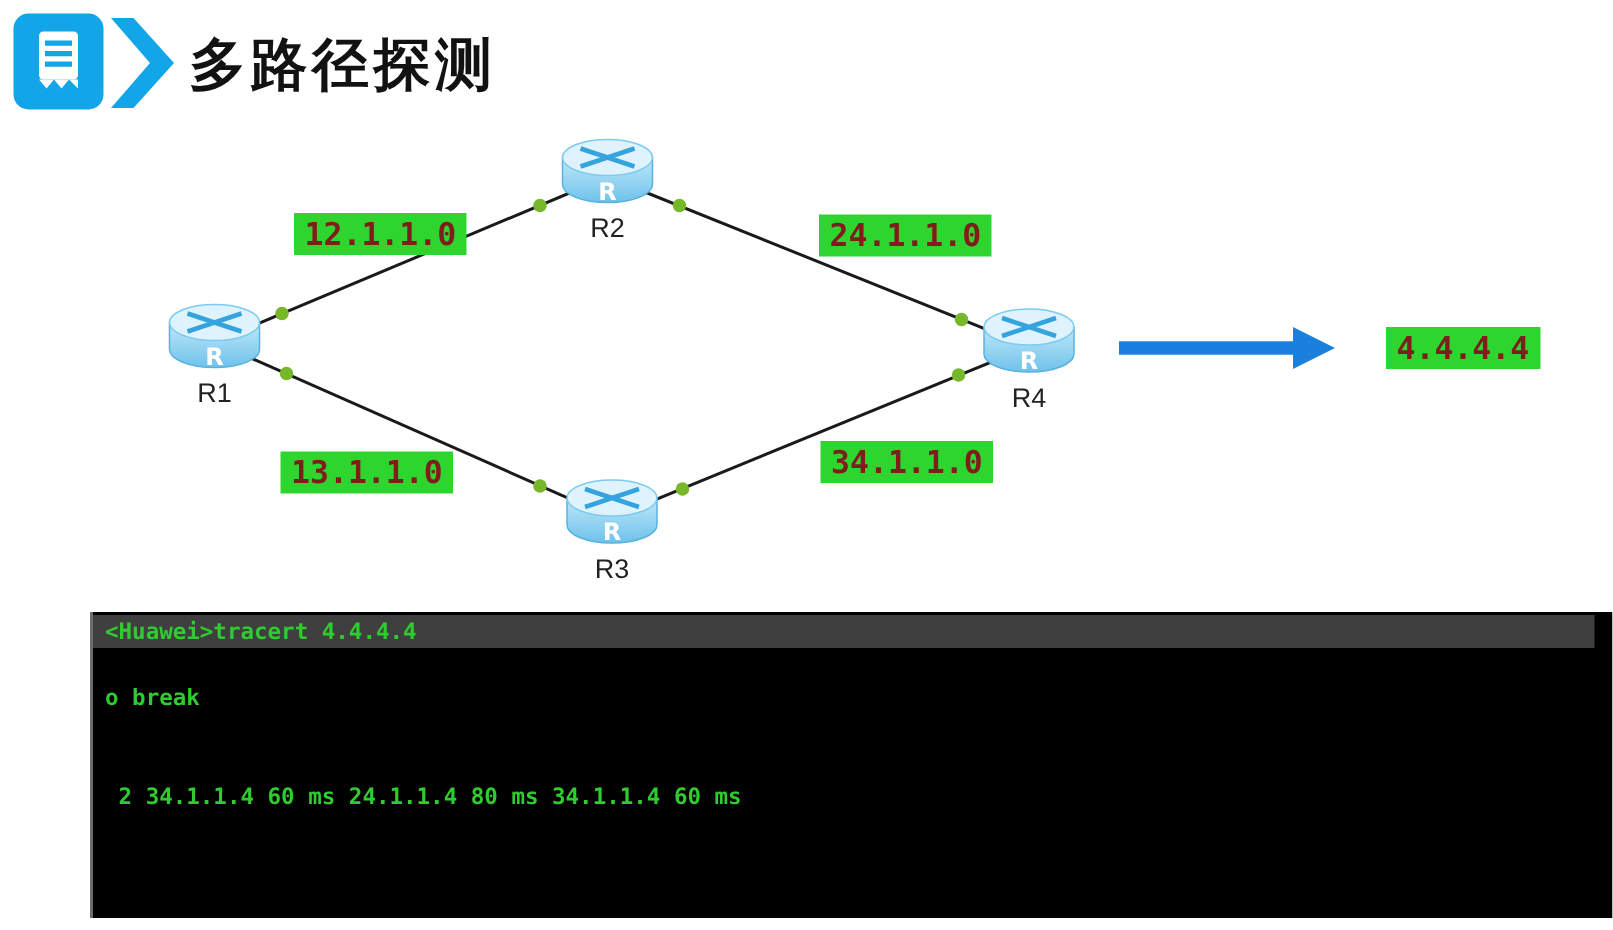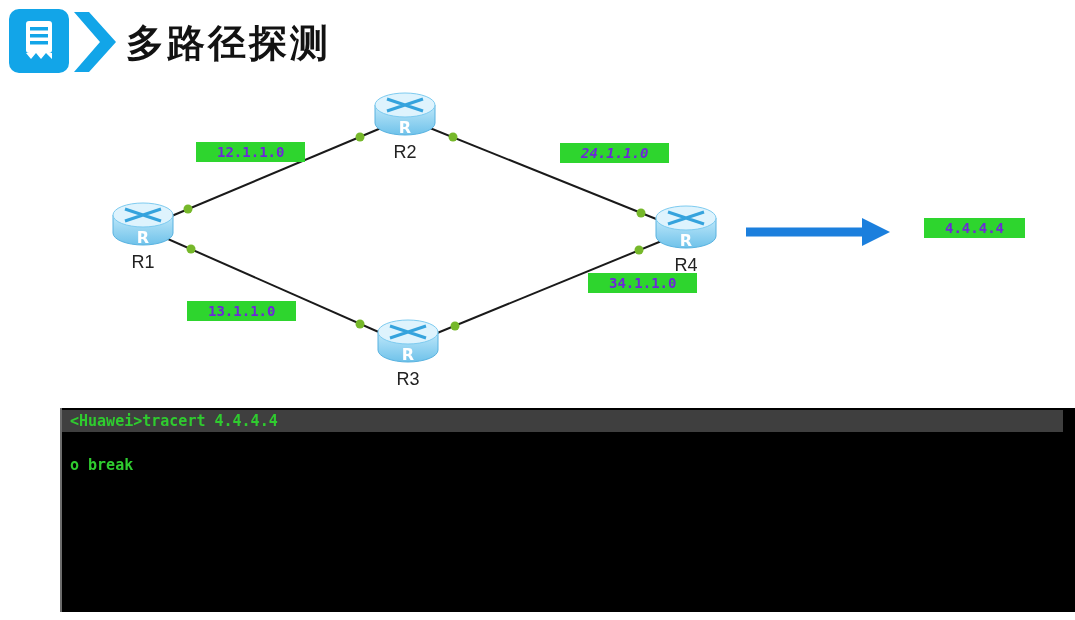--- a/index.html
+++ b/index.html
@@ -16,23 +16,23 @@
     color: #121212; letter-spacing: 3px; font-family: "DejaVu Sans", sans-serif; }
 
   
   .diagram { position: absolute; left: 0; top: 78px; width: 1075px; height: 330px; }
   .links-svg { position: absolute; left: 0; top: 0; width: 1075px; height: 330px; }
 
   .router { position: absolute; width: 70px; text-align: center; }
   .router-icon { display: block; margin: 0 auto; }
   .router-label { display: block; margin-top: 2px; font-size: 18px; color: #222; }
 
-  .subnet-label, .dest-label { position: absolute; background: #2ed52e; color: #6d28d9;
-    font-family: "DejaVu Sans Mono", "Liberation Mono", monospace; font-size: 14px; font-weight: 600;
-    padding: 2px 21px; white-space: nowrap; }
+  .subnet-label, .dest-label { position: absolute; background: #2ed52e; color: #7f1d1d;
+    font-family: "DejaVu Sans Mono", "Liberation Mono", monospace; font-size: 21px; font-weight: 600;
+    padding: 2px 7px; white-space: nowrap; }
 
   
   .terminal { position: absolute; left: 60px; top: 408px; width: 1015px; height: 204px;
     background: #000; border-left: 2px solid #6c6c6c; padding: 2px 12px 0 0; }
   .tline { font-family: "DejaVu Sans Mono", "Liberation Mono", monospace; font-size: 15px;
     font-weight: bold; color: #2fcc2f; white-space: pre; line-height: 22px; min-height: 22px;
     padding-left: 8px; }
   .tline.hl { background: #3f3f3f; }
 </style>
 </head>
@@ -138,28 +138,29 @@
           </defs>
         <path d="M3,15 v18 a30,12 0 0 0 60,0 v-18 z" fill="url(#rg4)" stroke="#58b2e0"></path>
         <ellipse cx="33" cy="15" rx="30" ry="12" fill="#def3fd" stroke="#7dcbf0"></ellipse>
         <path d="M15,9 L51,21 M51,9 L15,21" stroke="#35a3dd" stroke-width="3" fill="none"></path>
         <text x="33" y="43" text-anchor="middle" font-size="16" font-weight="bold" fill="#ffffff" font-family="DejaVu Sans, sans-serif">R</text>
       </svg>
       <span class="router-label">R4</span>
     </div>
 
     <div class="subnet-label" style="left:196px; top:64px;">12.1.1.0</div>
-    <div class="subnet-label" style="left:560px; top:65px;font-style:italic;">24.1.1.0</div>
+    <div class="subnet-label" style="left:546px; top:65px;">24.1.1.0</div>
     <div class="subnet-label" style="left:187px; top:223px;">13.1.1.0</div>
-    <div class="subnet-label" style="left:547px; top:195px;margin-left:41px;">34.1.1.0</div>
+    <div class="subnet-label" style="left:547px; top:216px;">34.1.1.0</div>
 
     <div class="dest-label" style="left:880px; top:140px;margin-left:44px;">4.4.4.4</div>
   </div>
 
   <div class="terminal">
     <div class="tline hl">&lt;Huawei&gt;tracert 4.4.4.4</div>
     <div class="tline"></div>
     <div class="tline">o break</div>
     <div class="tline"></div>
     <div class="tline"></div>
+    <div class="tline"> 2 34.1.1.4 60 ms 24.1.1.4 80 ms 34.1.1.4 60 ms</div>
   </div>
 
 </div>
 
 </body></html>

